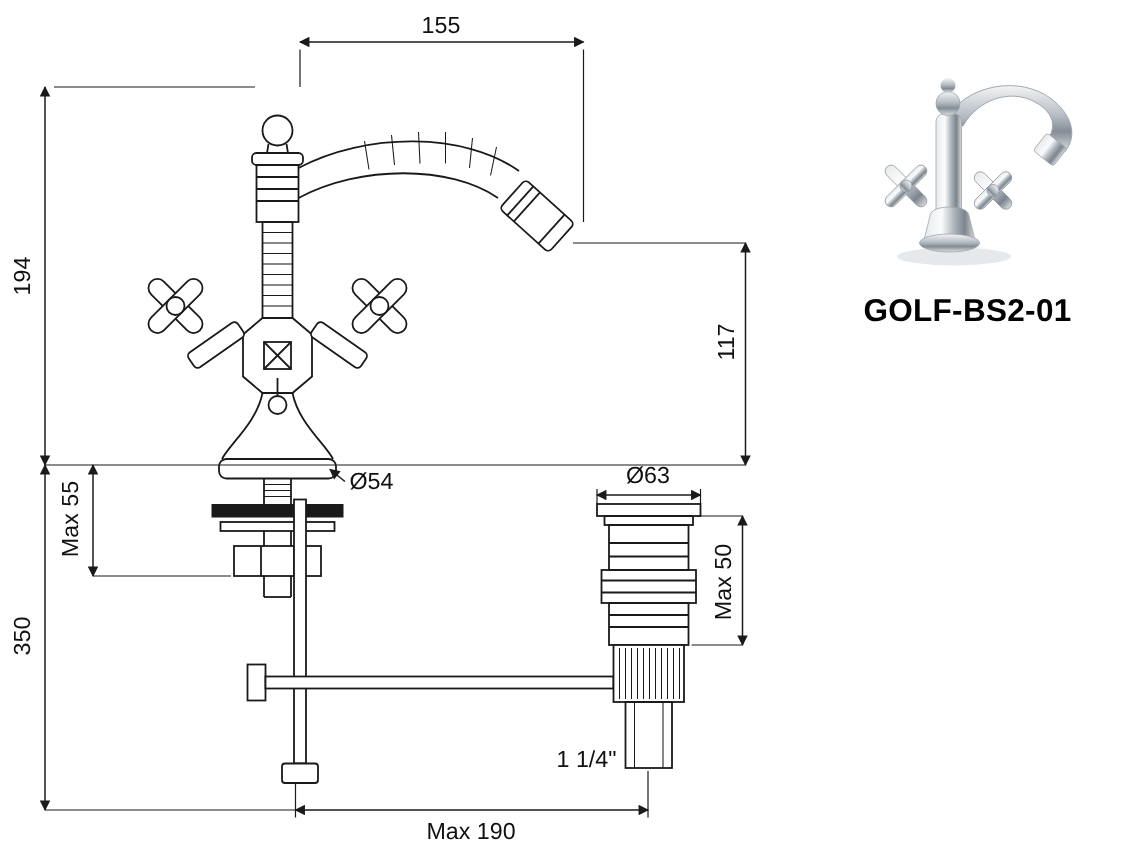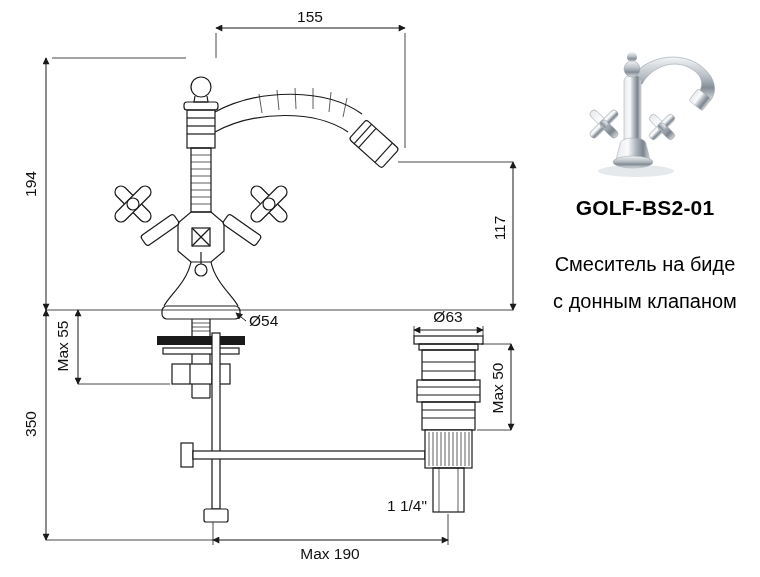--- a/index.html
+++ b/index.html
@@ -1,21 +1,21 @@
 <!DOCTYPE html>
 <html><head>
 <meta charset="utf-8">
 <style>
   html,body { margin:0; padding:0; background:#fff; }
   .page {
     position:relative; width:760px; height:577px;
     background:#ffffff; overflow:hidden;
     font-family:"Liberation Sans", sans-serif;
   }
-  .drawing-area { position:absolute; left:16px; top:0; width:530px; height:441px; }
+  .drawing-area { position:absolute; left:0; top:0; width:530px; height:441px; }
   .info-area {
     position:absolute; left:530px; top:14px; width:230px; height:577px;
     text-align:center;
   }
   .photo-wrap { margin:10px auto 0 auto; width:175px; height:160px; }
   .product-code {
     margin-top:12px; font-size:21px; font-weight:bold; color:#000;
     letter-spacing:0.2px;
   }
   .product-desc { margin-top:26px; font-size:20px; color:#000; line-height:37px; }
@@ -250,19 +250,15 @@
           <rect x="100" y="87" width="8" height="32" rx="4" fill="url(#chV)" stroke="#8b939b" stroke-width="0.5"></rect>
           <circle cx="104" cy="103" r="4" fill="url(#chH)" stroke="#8b939b" stroke-width="0.5"></circle>
         </g>
         <path d="M62,120 C62,112 88,112 88,120 L92,136 L58,136 Z" fill="url(#chV)" stroke="#99a1a8" stroke-width="0.5"></path>
         <ellipse cx="75" cy="138" rx="20" ry="6" fill="url(#chH)" stroke="#99a1a8" stroke-width="0.5"></ellipse>
       </svg>
     </div>
 
     <div class="product-code">GOLF-BS2-01</div>
 
-    <div class="product-desc">
-      <div>Смеситель на биде</div>
-      <div>с донным клапаном</div>
-    </div>
   </div>
 
 </div>
 
 </body></html>

